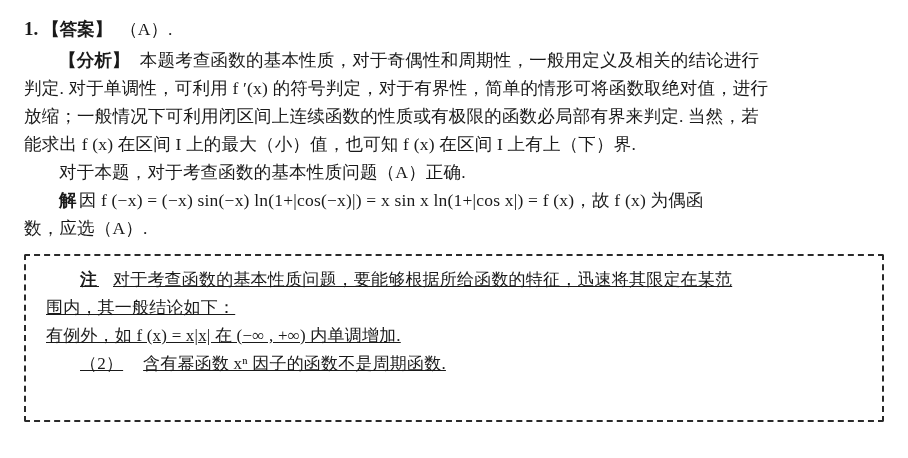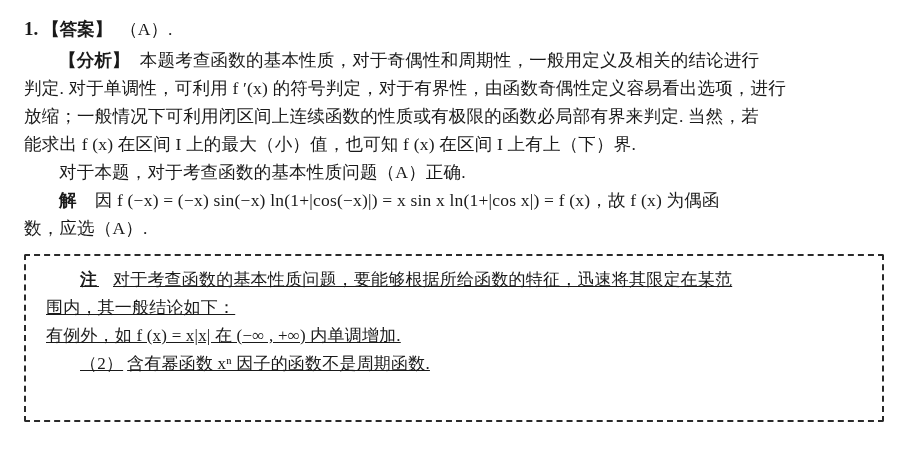--- a/index.html
+++ b/index.html
@@ -62,34 +62,34 @@
 <body>
 
 <div class="page">
 
   <div class="q-head">
     <span class="q-num">1.</span><span class="bold">【答案】</span><span style="margin-left:8px;">（A）.</span>
   </div>
 
   <div class="blk">
     <div class="line indent-2"><span class="bold">【分析】</span><span style="margin-left:10px;text-align:right;">本题考查函数的基本性质，对于奇偶性和周期性，一般用定义及相关的结论进行</span></div>
-    <div class="line">判定. 对于单调性，可利用 f ′(x) 的符号判定，对于有界性，由函数奇偶性定义容易看出选项，进行</div>
+    <div class="line">判定. 对于单调性，可利用 f ′(x) 的符号判定，对于有界性，简单的情形可将函数取绝对值，进行</div>
     <div class="line">放缩；一般情况下可利用闭区间上连续函数的性质或有极限的函数必局部有界来判定. 当然，若</div>
     <div class="line">能求出 f (x) 在区间 I 上的最大（小）值，也可知 f (x) 在区间 I 上有上（下）界.</div>
   </div>
 
   <div class="line indent-2">对于本题，对于考查函数的基本性质问题（A）正确.</div>
 
   <div class="blk">
-    <div class="line indent-2"><span class="bold">解</span><span style="margin-left:18px;text-align:right;">因 f (−x) = (−x) sin(−x) ln(1+|cos(−x)|) = x sin x ln(1+|cos x|) = f (x)，故 f (x) 为偶函</span></div>
+    <div class="line indent-2"><span class="bold">解</span><span style="margin-left:2px;text-align:right;">因 f (−x) = (−x) sin(−x) ln(1+|cos(−x)|) = x sin x ln(1+|cos x|) = f (x)，故 f (x) 为偶函</span></div>
     <div class="line">数，应选（A）.</div>
   </div>
 
   <div class="note-box">
     <div class="line indent-2"><span class="note-label">注</span><span style="margin-left:8px;">对于考查函数的基本性质问题，要能够根据所给函数的特征，迅速将其限定在某范</span></div>
     <div class="line">围内，其一般结论如下：</div>
 
     <div class="line">有例外，如 f (x) = x|x| 在 (−∞ , +∞) 内单调增加.</div>
 
-    <div class="line indent-2"><span>（2）</span><span style="margin-left:4px;">含有幂函数 xⁿ 因子的函数不是周期函数.</span></div>
+    <div class="line indent-2"><span>（2）</span><span style="margin-left:20px;">含有幂函数 xⁿ 因子的函数不是周期函数.</span></div>
   </div>
 
 </div>
 
 </body></html>

